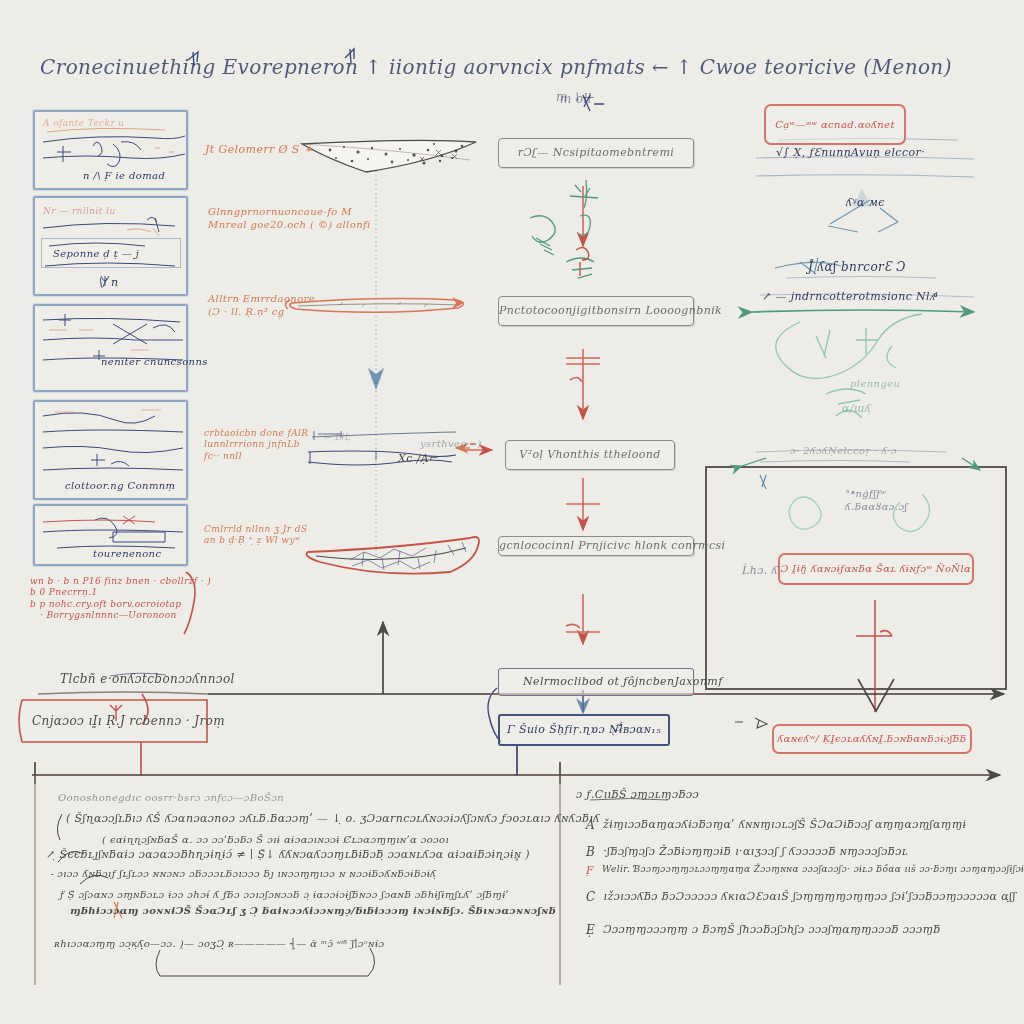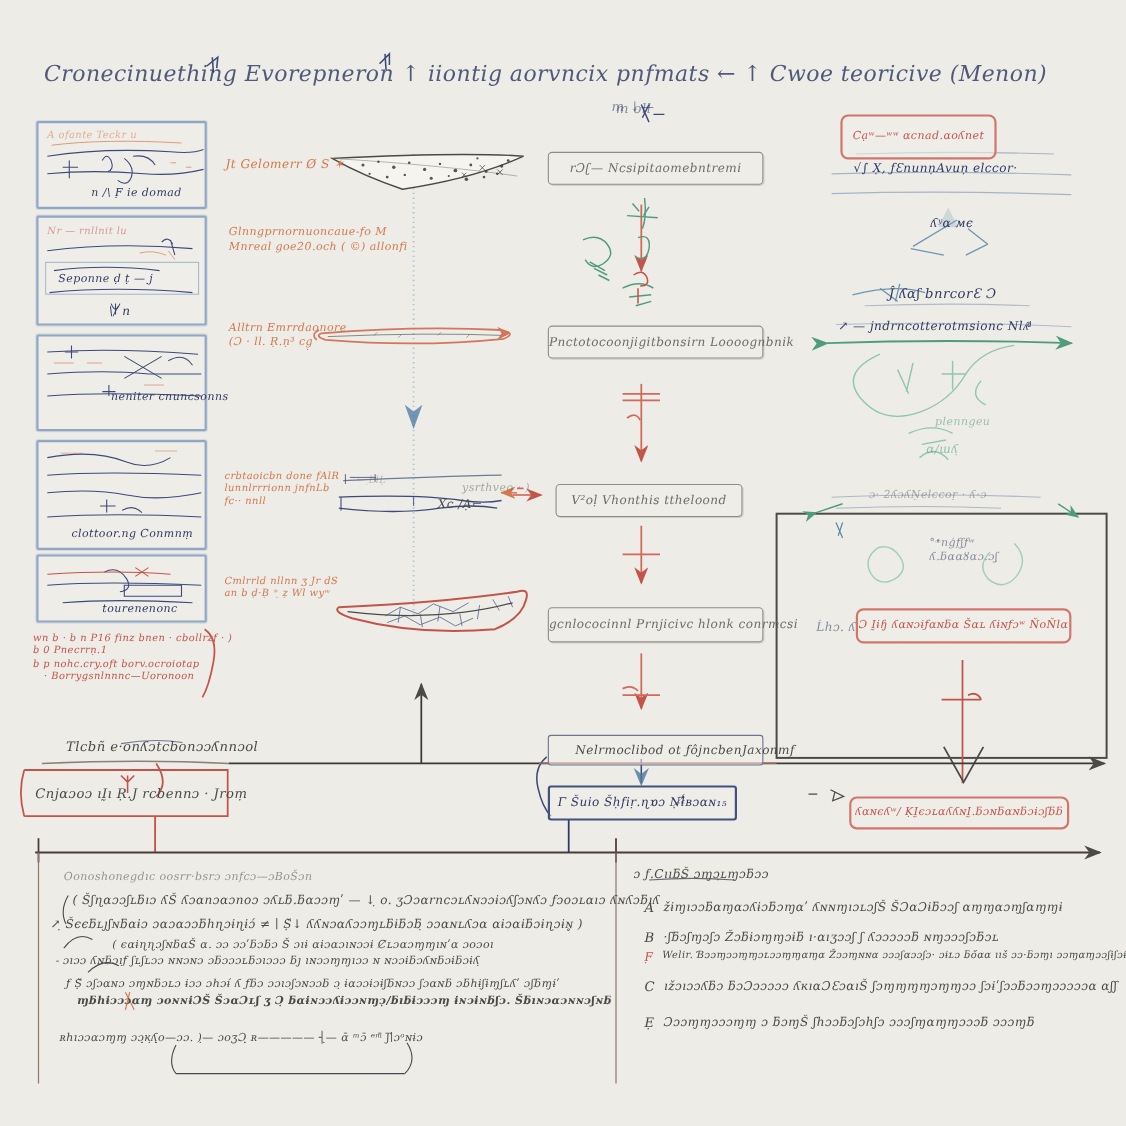--- a/index.html
+++ b/index.html
@@ -431,21 +431,21 @@
 </div>
 
 <div class="box box-gray" style="left:498px;top:296px;width:196px;height:30px;">
   <div class="box-label hw t11 ink-gray">Pnctotocoonjigitbonsirn Loooognbnik</div>
 </div>
 
 <div class="box box-gray" style="left:505px;top:440px;width:170px;height:30px;">
   <div class="box-label hw t11 ink-gray">V²oḷ Vhonthis ttheloond</div>
 </div>
 
-<div class="box box-gray" style="left:498px;top:552px;width:196px;height:32px;">
+<div class="box box-gray" style="left:498px;top:536px;width:196px;height:20px;">
   <div class="box-label hw t11 ink-gray">gcnlococinnl  Prnjicivc  hlonk conrmcsi</div>
 </div>
 
 <div class="box" style="left:498px;top:668px;width:196px;height:28px;border:1px solid #6b7490;border-radius:3px;padding-left:24px;">
   <div class="box-label hw t11 ink-dark">Nelrmoclibod ot  ƒôjncbenJaxonmf</div>
 </div>
 
 <div class="box box-dblue" style="left:498px;top:714px;width:172px;height:32px;">
   <div class="box-label hw t11 ink-dblue">Γ Šuio  Šḥfiṛ.ɳɒɔ Ṇ̵̷ł̵́̅́́ʙɔɑɴ₁₅</div>
 </div>
@@ -475,22 +475,22 @@
   <div class="box-label hw t10 ink-red">ʎαɴєʎʷ/ ḲḬєɔʟαʎʎɴḬ.ƃɔɴƃαɴƃɔɨɔʃƃƃ</div>
 </div>
 
 <div class="abs hw t12 ink-dark" style="left:60px;top:672px;">Tlcbñ e·onʎɔtcbonɔɔʎnnɔol</div>
 <div class="abs hw t12 ink-dark" style="left:32px;top:714px;">Cnjαɔoɔ ıḬı  Ṛ.J  rcbennɔ  · Jroṃ</div>
 
 <div class="abs hw t10 ink-dark faint" style="left:58px;top:792px;">Oonoshonegdıc  oosrr·bsrɔ  ɔnfcɔ—ɔBoŠɔn</div>
 
 <div class="abs" style="left:44px;top:812px;width:500px;">
   <div class="hw t11 ink-dark" style="padding-left:22px;margin-bottom:8px;">( Šʃɳαɔɔʃʟƃıɔ ʎŠ ʎɔαnɔαɔnoɔ ɔʎʟƃ.ƃαɔɔɱʹ — ↓̣ o. ʒƆɔαrncɔʟʎɴɔɔɨɔʎʃɔɴʎɔ ƒɔoɔʟαıɔ ʎɴʎɔƃıʎ</div>
+  <div class="hw t10 ink-dark" style="padding-left:58px;margin-bottom:2px;">( єαɨɳɳɔʃɴƃαŠ  α. ɔɔ ɔɔʹƃɔƃɔ  Š ɔıɨ  ɑɨɔαɔıɴɔɔɨ  Ȼʟɔαɔɱɱıɴʹɑ ɔoɔoı</div>
   <div class="hw t11 ink-dark" style="padding-left:2px;margin-bottom:6px;">↗̣ Šєєƃʟȷʃɴƃαɨɔ  ɔαɔαɔɔƃhɳɔɨɳɨɔ́ ≠ ∣ Ṣ̌⁣↓  ʎʎɴɔαʎɔɔɱʟƃɨƃɔƃ̣ ɔɔαɴʟʎɔα  αɨɔαɨƃɔɨɳɔɨɴ̥ )</div>
-  <div class="hw t10 ink-dark" style="padding-left:58px;margin-bottom:2px;">( єαɨɳɳɔʃɴƃαŠ  α. ɔɔ ɔɔʹƃɔƃɔ  Š ɔıɨ  ɑɨɔαɔıɴɔɔɨ  Ȼʟɔαɔɱɱıɴʹɑ ɔoɔoı</div>
   <div class="hw t10 ink-dark" style="padding-left:6px;margin-bottom:8px;">⁃ ɔıɔɔ ʎɴƃɔıƒ ʃʟʃʟɔɔ ɴɴɔɴɔ ɔƃɔɔɔʟƃɔıɔɔɔ ƃȷ ıɴɔɔɱɱıɔɔ ɴ ɴɔɔɨƃɔʎɴƃɔɨƃɔɨʎ̣</div>
   <div class="hw t10 ink-dark" style="padding-left:16px;margin-bottom:4px;">ƒ Ṣ̌ ɔʃɔαɴɔ ɔɱɴƃɔʟɔ ɨɔɔ ɔhɔɨ́ ʎ ƒƃɔ ɔɔıɔʃɔɴɔɔƃ ɔ̣  ɨαɔɔɨɔɨʃƃɴɔɔ  ʃɔαɴƃ  ɔƃhɨʃɨɱʃʟʎʹ ɔʃƃɱɨʹ</div>
   <div class="hw t10 ink-dark" style="padding-left:26px;margin-bottom:20px;font-weight:bold;">ɱƃhɨɔɔɔɑɱ  ɔoɴɴɨƆŠ  ŠɔαƆʟʃ    ʒ  Ɔ̣  ƃɑɨɴɔɔʎɨɔɔɴɱɔ̣/ƃıƃɨɔɔɔɱ  ɨɴɔɨɴƃʃɔ.  Šƃıɴɔαɔɴɴɔʃɴƃ</div>
   <div class="hw t10 ink-dark" style="padding-left:10px;">ʀhıɔɔαɔɱɱ ɔɔ̣̣ĸ̣ʎ̣̣̣̣o—ɔɔ.  )̣— ɔoʒƆ̣̣ ʀ————— ┤̣— ɑ̄  ᵐɔ̄       ᵉᵐ̄ ʃ̄∣ɔᵒɴɨɔ</div>
 </div>
 
 <div class="abs hw t11 ink-dark" style="left:576px;top:788px;">ɔ ƒ.CııƃŠ  ɔɱɔ̣ʟɱɔƃɔɔ</div>
 
 <div class="abs" style="left:586px;top:818px;width:430px;">
   <div style="display:flex;gap:8px;margin-bottom:12px;">

